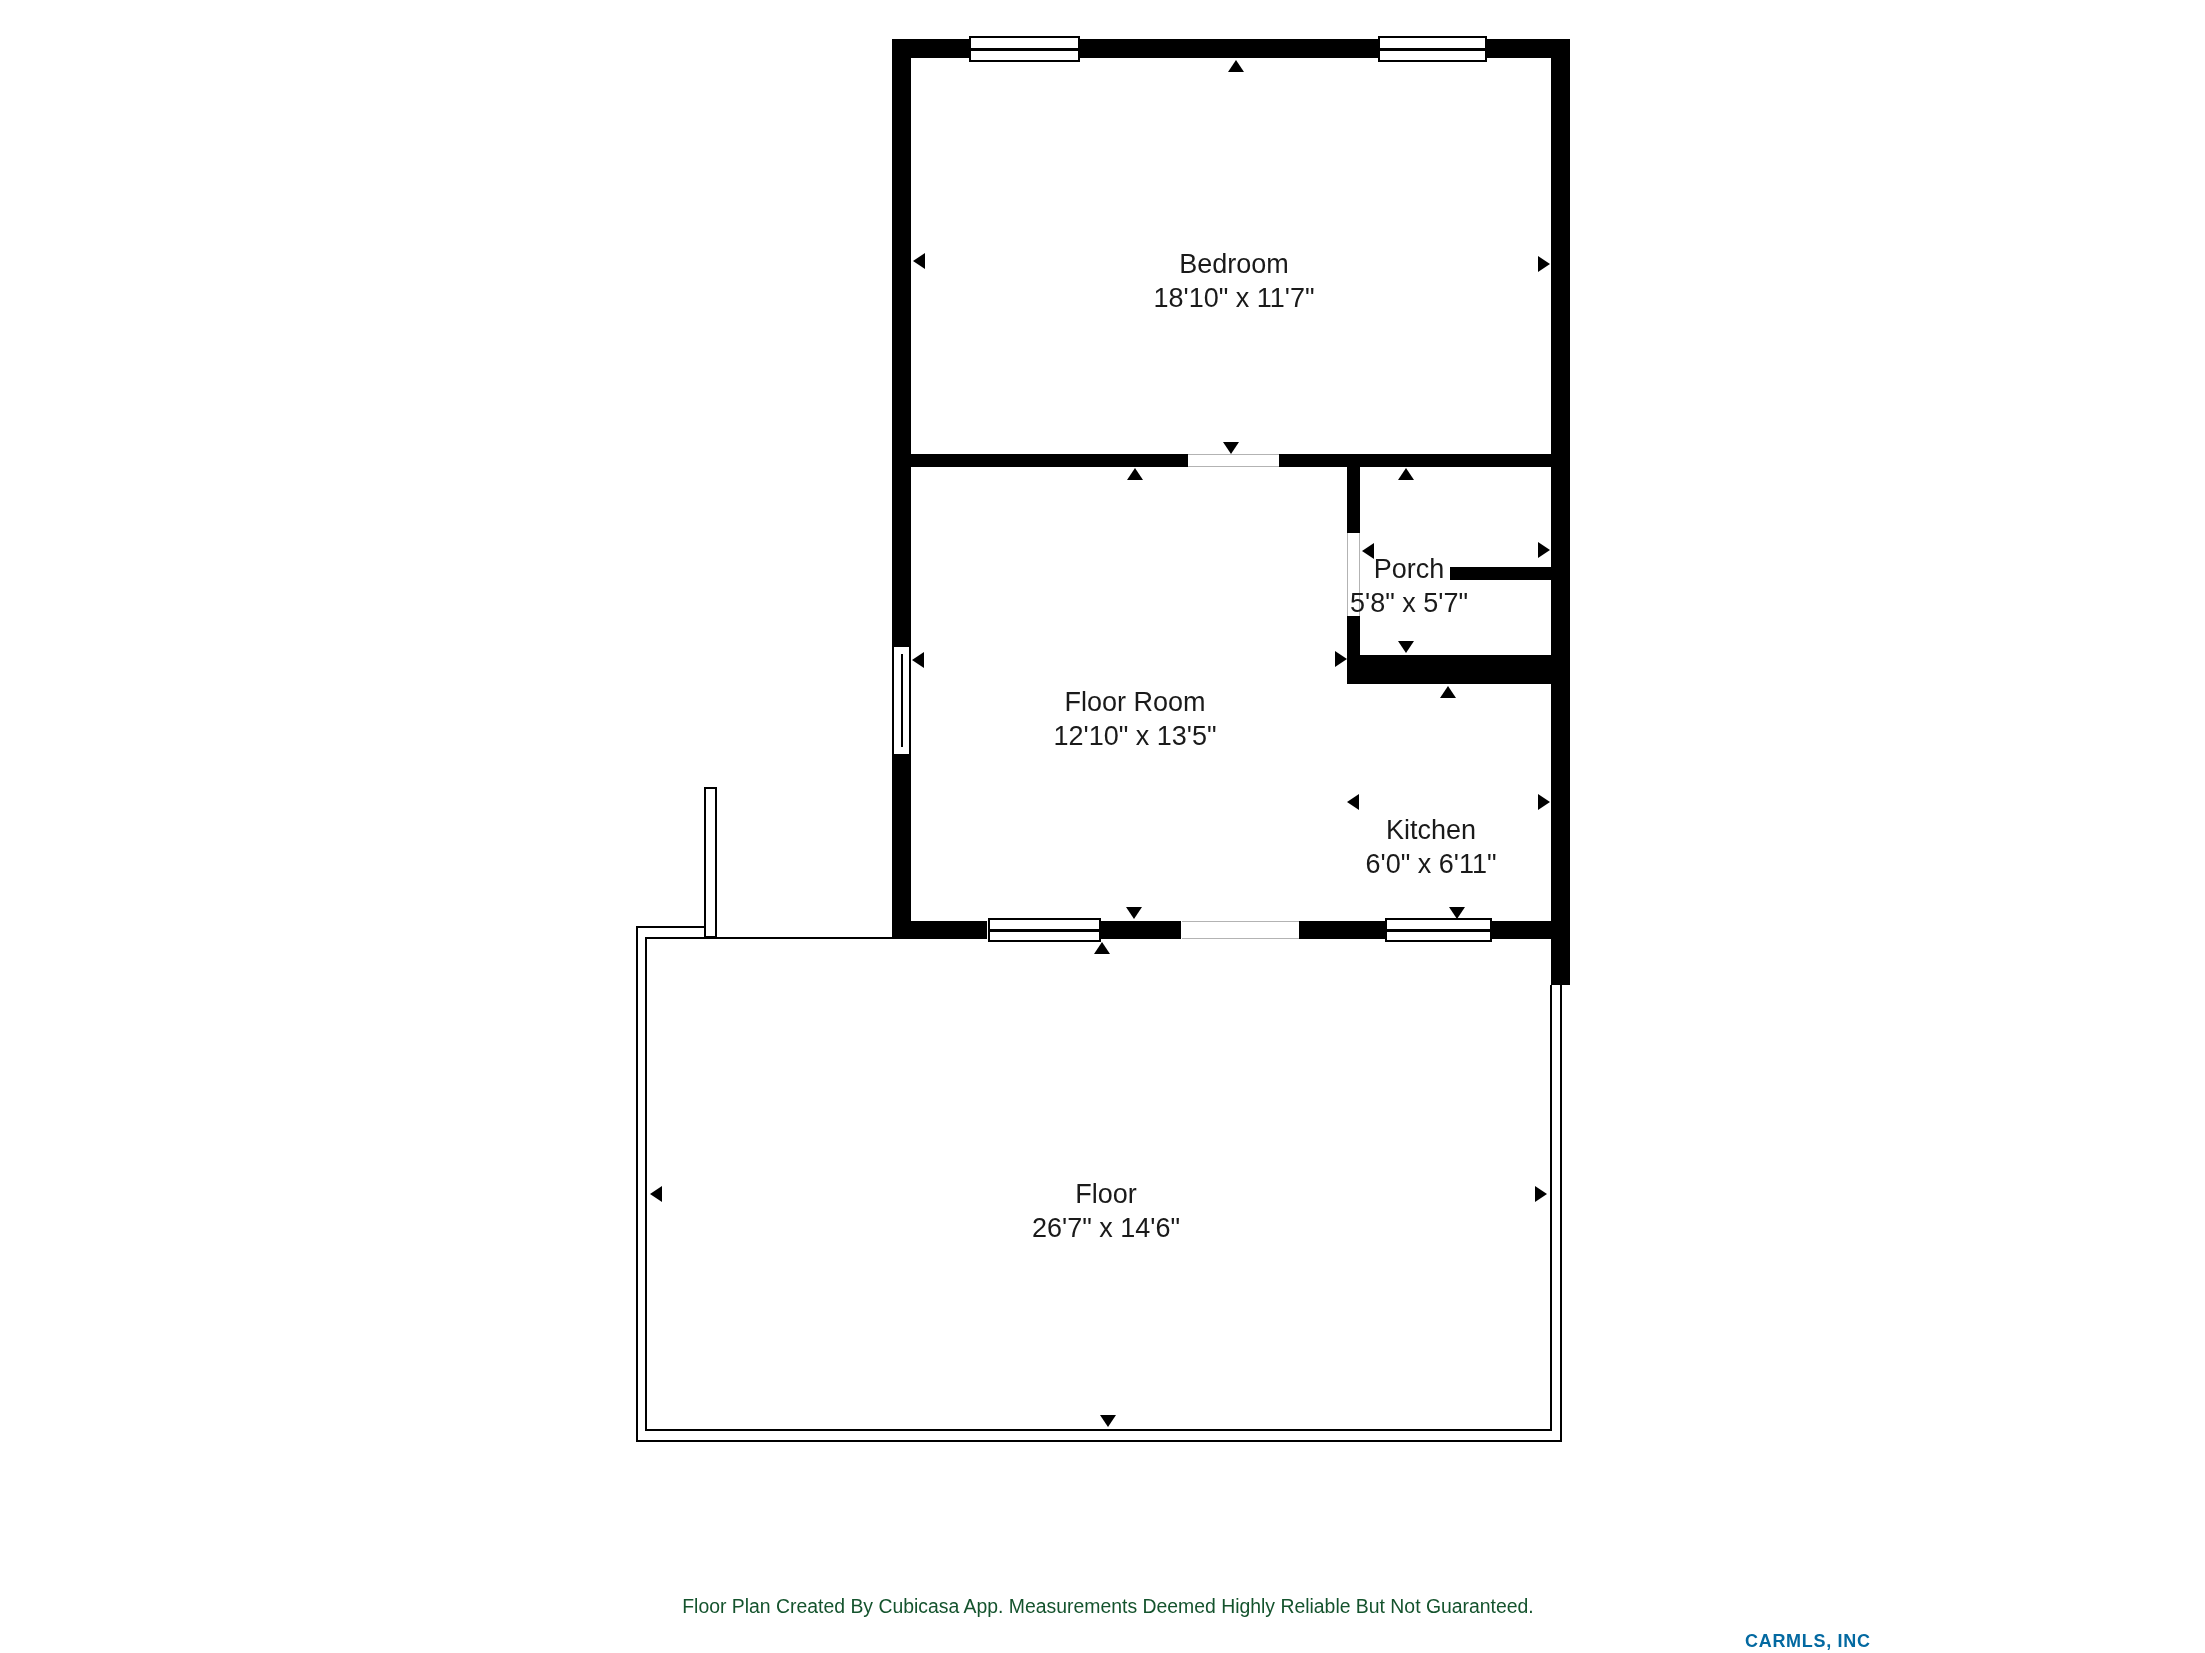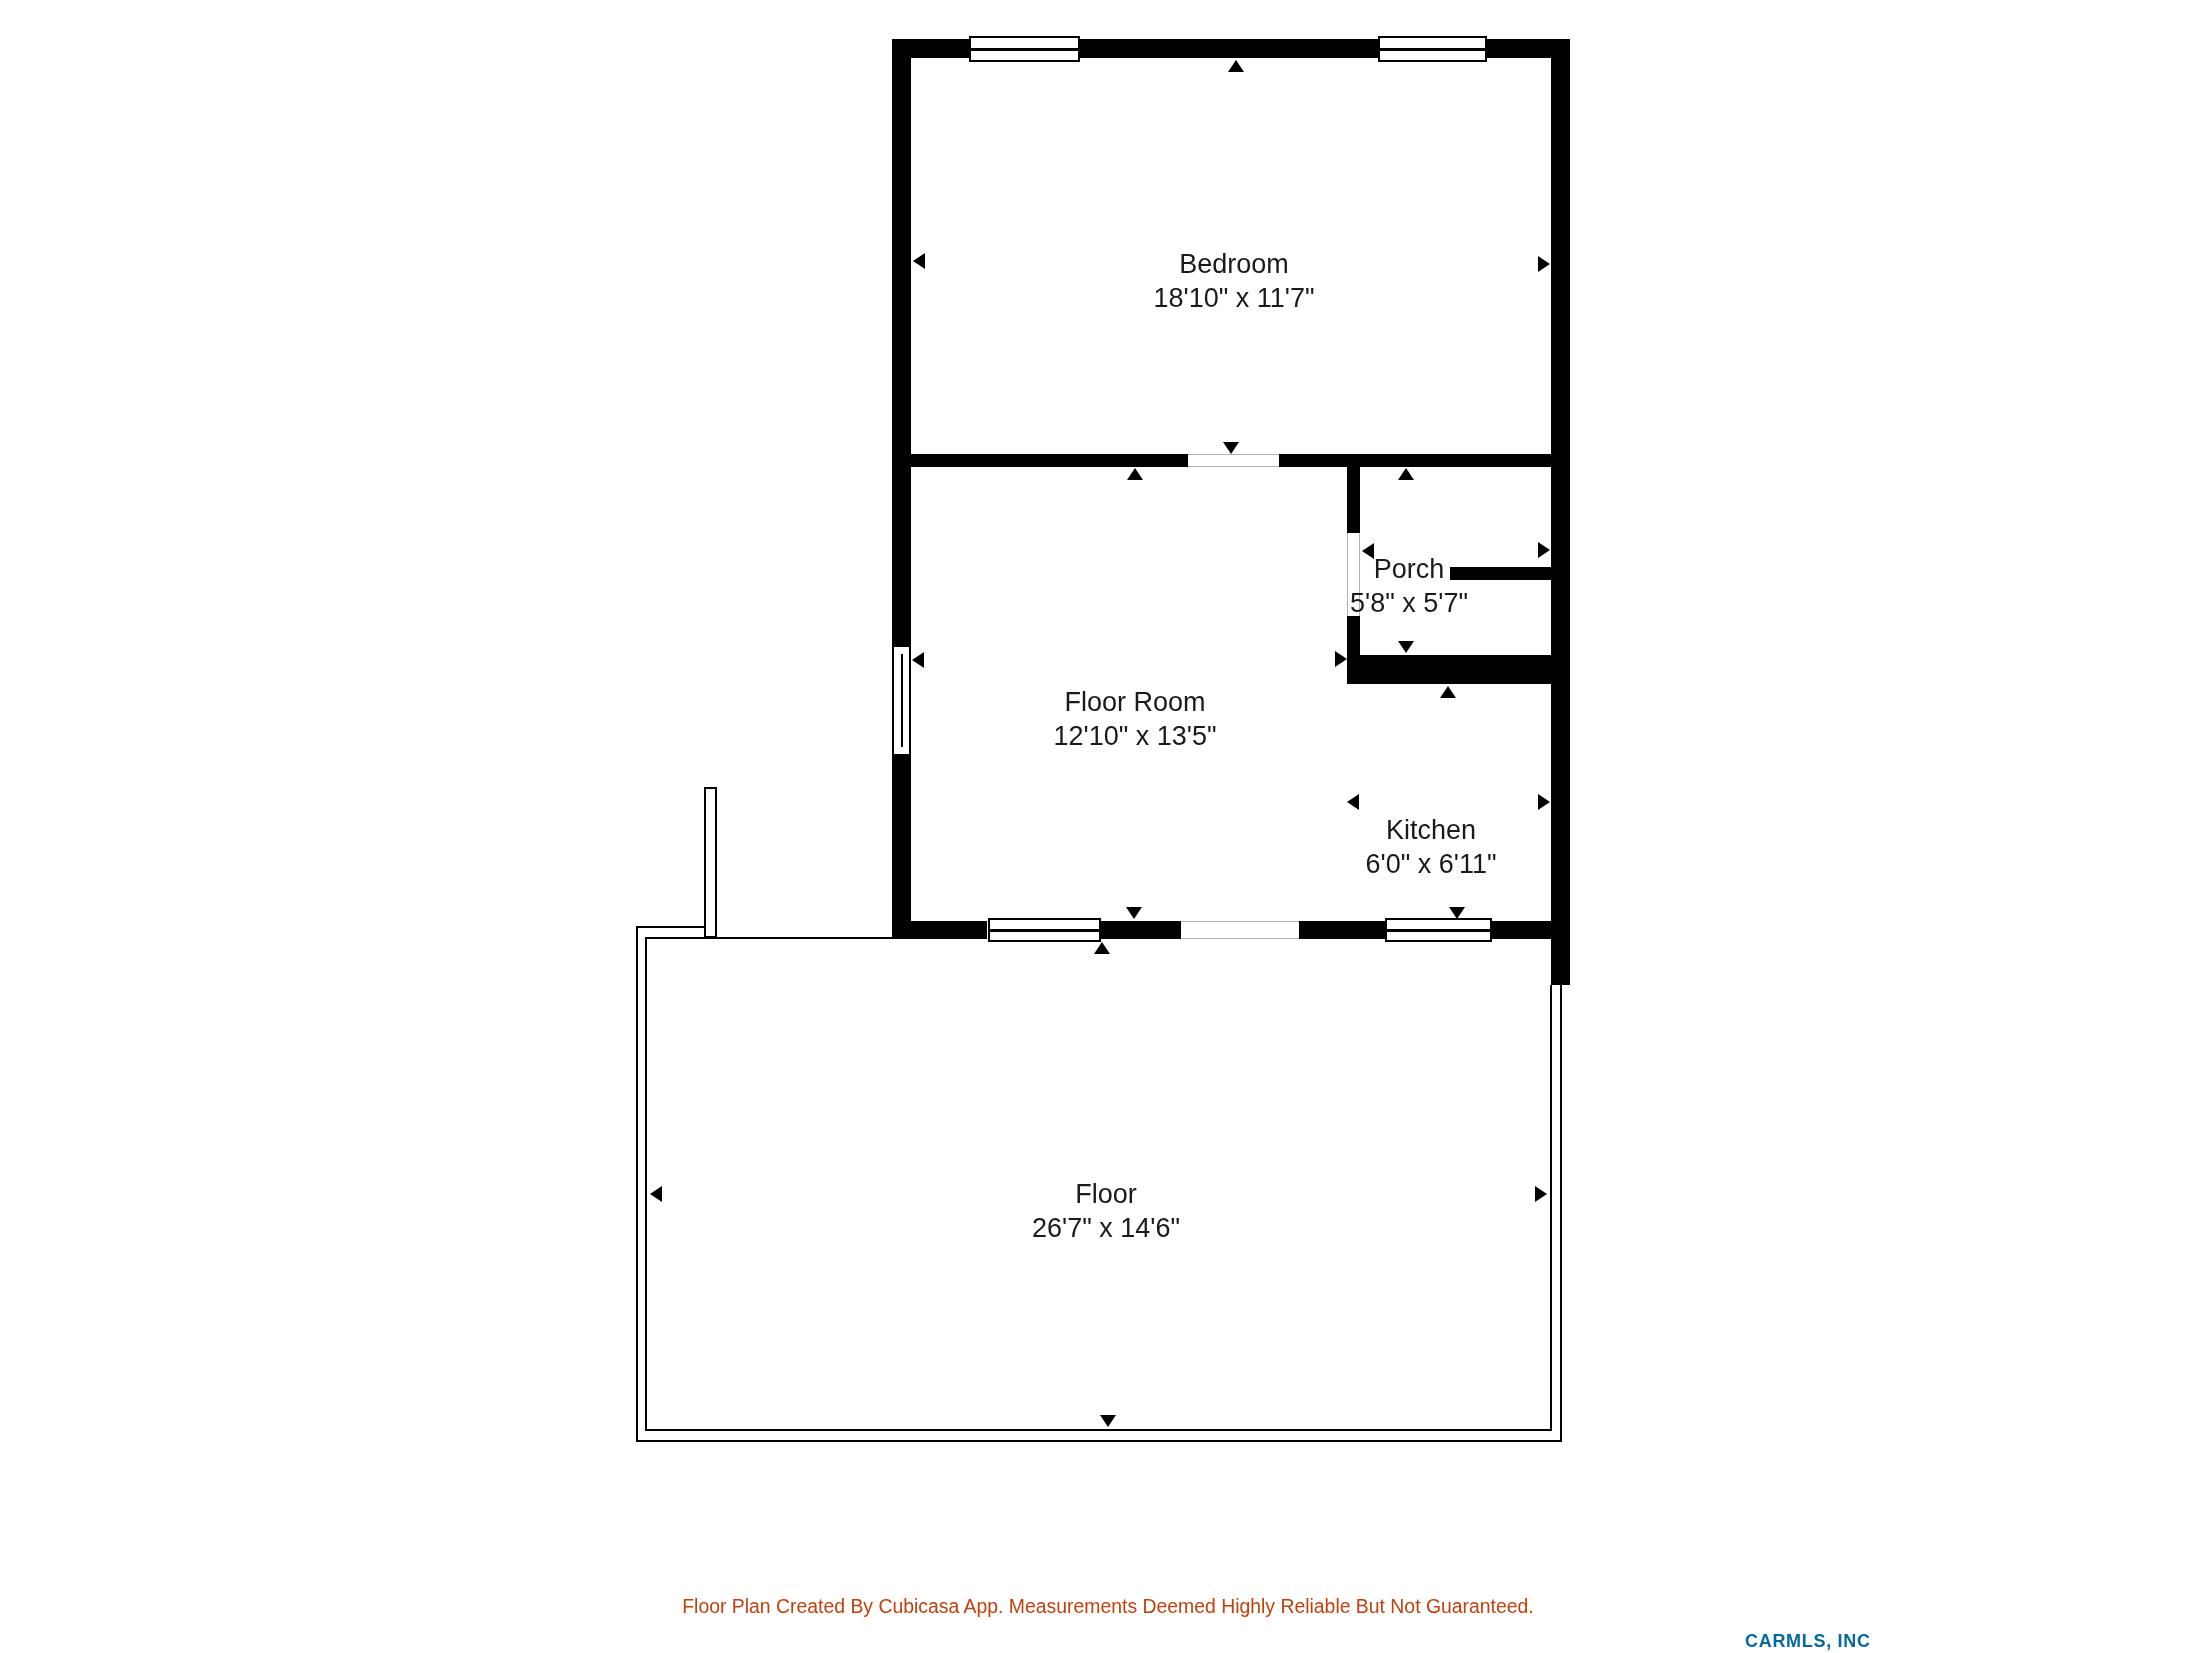--- a/index.html
+++ b/index.html
@@ -31,21 +31,21 @@
     transform:translate(-50%,-50%);
     text-align:center;
     color:#1a1a1a;
     font-size:27px;
     line-height:34px;
     white-space:nowrap;
   }
   .footer-text{
     position:absolute;
     transform:translate(-50%,-50%);
-    color:#c2410c;
+    color:#14532d;
     font-size:19.4px;
     white-space:nowrap;
   }
   .watermark{
     position:absolute;
     color:#0369a1;
     font-size:18px;
     font-weight:bold;
     letter-spacing:0.7px;
     white-space:nowrap;

